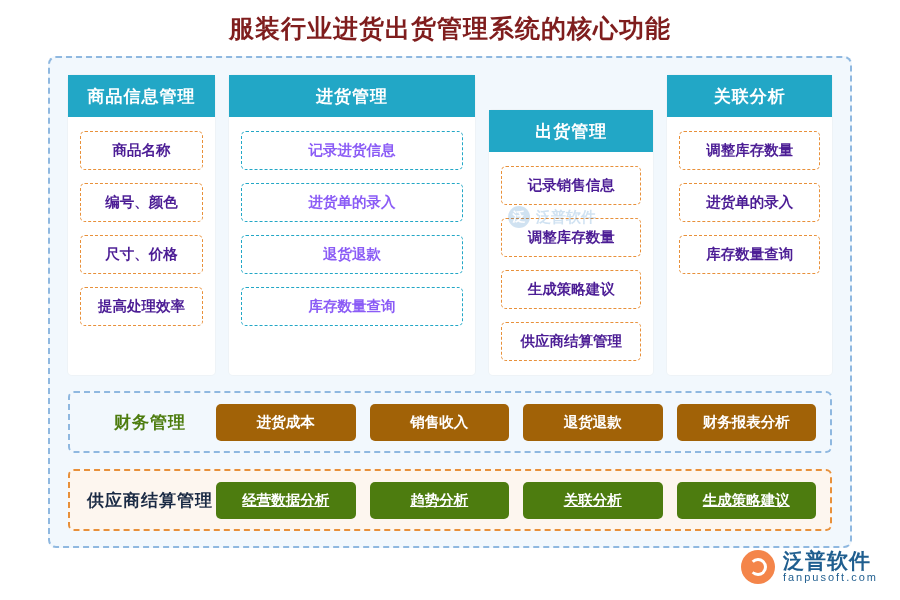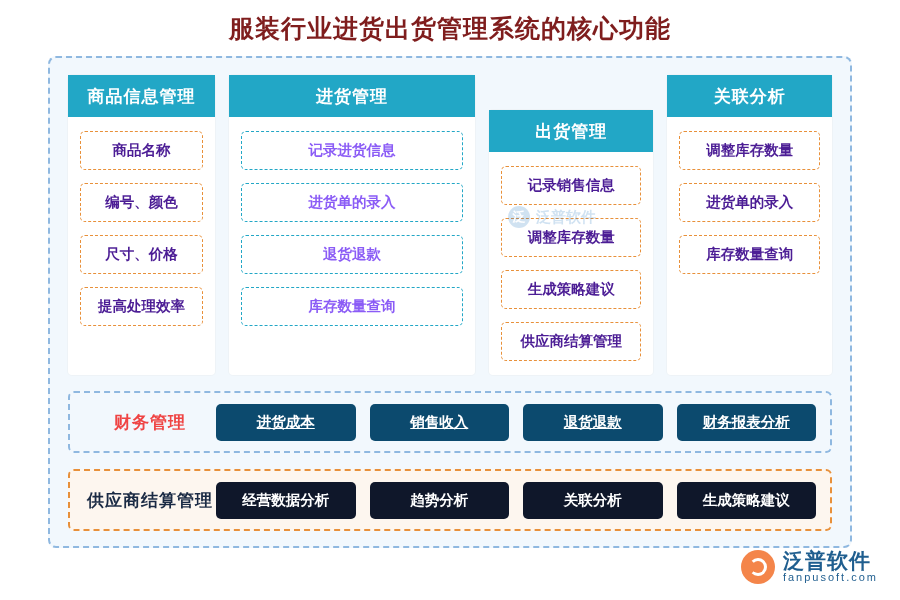--- a/index.html
+++ b/index.html
@@ -101,39 +101,39 @@
     background: #fdf6ef;
   }
   .band-label {
     font-size: 17px;
     font-weight: bold;
     letter-spacing: 1px;
     width: 132px;
     text-align: center;
     flex: none;
   }
-  .band-green .band-label { color: #ef4444; font-family: Liberation Mono, monospace; }
+  .band-green .band-label { color: #4d7c0f; font-family: Liberation Mono, monospace; }
   .band-orange .band-label { color: #1a2a44; }
   .band-items {
     display: flex;
     flex: 1;
     justify-content: space-between;
     gap: 14px;
   }
   .pill {
     flex: 1;
     text-align: center;
     color: #ffffff;
     font-size: 14.5px;
     font-weight: bold;
     padding: 9px 0;
     border-radius: 5px;
   }
-  .pill-green { background: #0c4a6e; text-decoration: underline; }
-  .pill-orange { background: #0f172a; }
+  .pill-green { background: #a16207; }
+  .pill-orange { background: #4d7c0f; text-decoration: underline; }
   .watermark-center {
     position: absolute;
     left: 508px;
     top: 206px;
     display: flex;
     align-items: center;
     gap: 6px;
     opacity: 0.22;
     pointer-events: none;
   }

